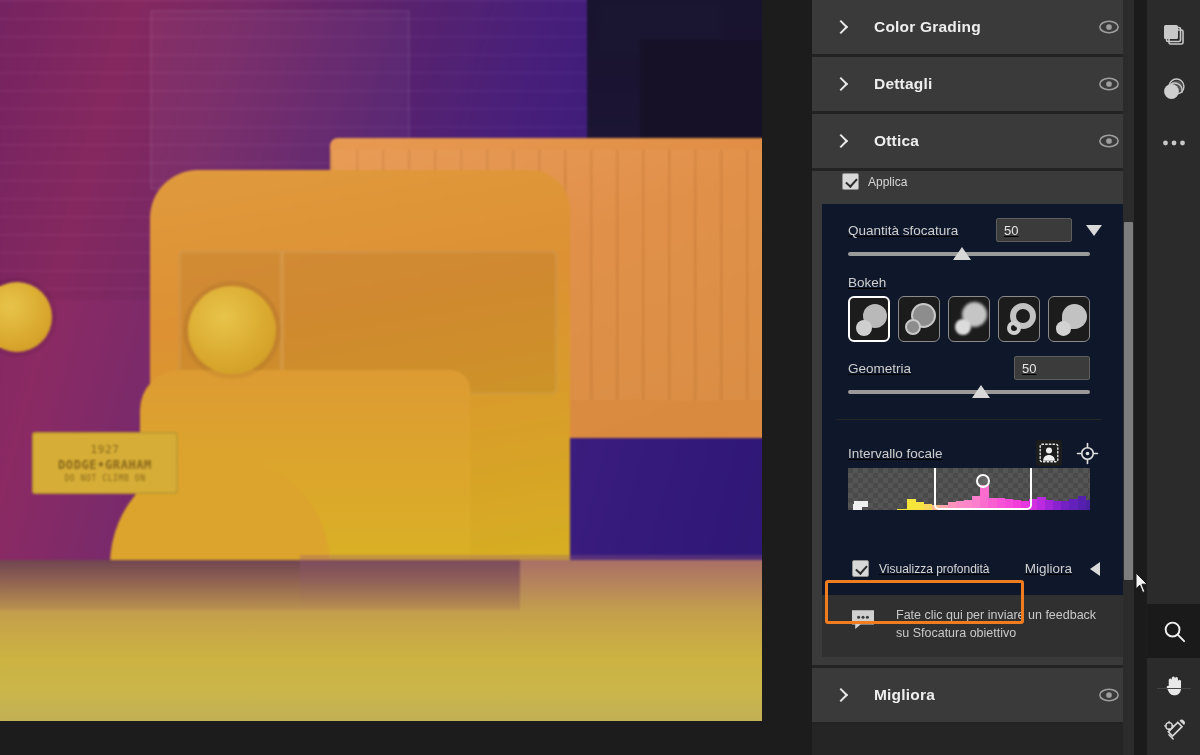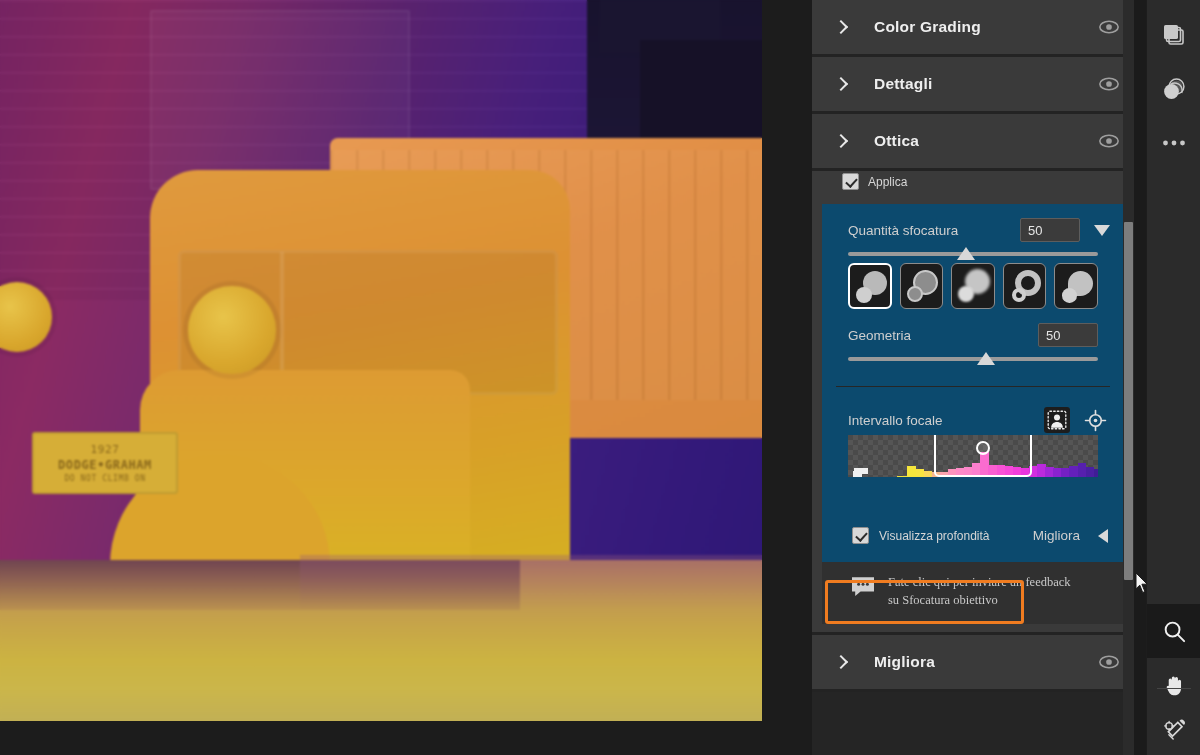--- a/index.html
+++ b/index.html
@@ -198,32 +198,33 @@
   .cbx::after {
     content: ""; position: absolute; left: 5px; top: 2px;
     width: 5px; height: 9px;
     border-right: 2.2px solid #2c2c2c;
     border-bottom: 2.2px solid #2c2c2c;
     transform: rotate(42deg);
   }
   .cbx-label { font-size: 12px; color: #d6d6d6; }
 
   .sub-panel {
-    margin: 0 10px; background: #0c4a6e;
-    padding: 10px 0 4px 0;
+    margin: 0 10px; background: #0f172a;
+    padding: 10px 8px 4px 0;
+    text-decoration: underline;
   }
   .divider { height: 1px; background: #262626; margin: 8px 14px; }
 
   .ctrl-row {
     display: flex; align-items: center;
     padding: 4px 12px 0 26px; gap: 8px;
   }
   .ctrl-label { font-size: 13.5px; color: #cfcfcf; flex: 1 1 auto; }
   .num-box {
-    width: 60px; height: 24px; background: #3b3b3b;
+    width: 76px; height: 24px; background: #3b3b3b;
     border: 1px solid #5d5d5d; border-radius: 2px;
     color: #e4e4e4; font-size: 13px;
     display: flex; align-items: center; padding-left: 7px;
   }
   .caret-down {
     width: 0; height: 0; margin-left: 6px; margin-right: 2px;
     border-left: 8px solid transparent;
     border-right: 8px solid transparent;
     border-top: 11px solid #d9d9d9;
     cursor: pointer;
@@ -312,25 +313,24 @@
     cursor: pointer;
   }
   #depth-highlight {
     position: absolute; left: 13px; top: 580px;
     width: 199px; height: 44px;
     border: 3.5px solid #f07c20; border-radius: 3px;
     pointer-events: none; z-index: 6;
   }
 
   .feedback {
-    display: flex; gap: 12px; align-items: flex-start;
+    display: flex; gap: 20px; align-items: flex-start;
     padding: 12px 16px 14px 28px;
     background: #303030; margin: 0 10px;
     cursor: pointer;
-    font-family: Liberation Serif, serif;
   }
   .feedback .ftext {
     font-size: 12.5px; color: #c9c9c9; line-height: 1.42;
   }
 
   
   #panel-scrollbar {
     position: absolute; right: 0; top: 0; width: 11px; height: 755px;
     background: #2b2b2b;
   }
@@ -450,20 +450,21 @@
           <div class="ctrl-row">
             <span class="ctrl-label">Quantità sfocatura</span>
             <span class="num-box">50</span>
             <span class="caret-down"></span>
           </div>
           <div class="slider">
             <div class="track"></div>
             <div class="thumb" id="blur-thumb" style="left: calc(47% - 9px);"></div>
           </div>
 
+          <div class="bokeh-label">Bokeh</div>
           <div class="bokeh-row">
             <div class="bokeh sel">
               <span class="bk-a" style="left:13px;top:6px;width:24px;height:24px;background:#b9b9b9;"></span>
               <span class="bk-b" style="left:6px;top:22px;width:16px;height:16px;background:#cfcfcf;"></span>
             </div>
             <div class="bokeh">
               <span class="bk-a" style="left:12px;top:6px;width:25px;height:25px;background:#8d8d8d;border:2px solid #c8c8c8;"></span>
               <span class="bk-b" style="left:6px;top:22px;width:16px;height:16px;background:#8d8d8d;border:2px solid #c8c8c8;"></span>
             </div>
             <div class="bokeh">

